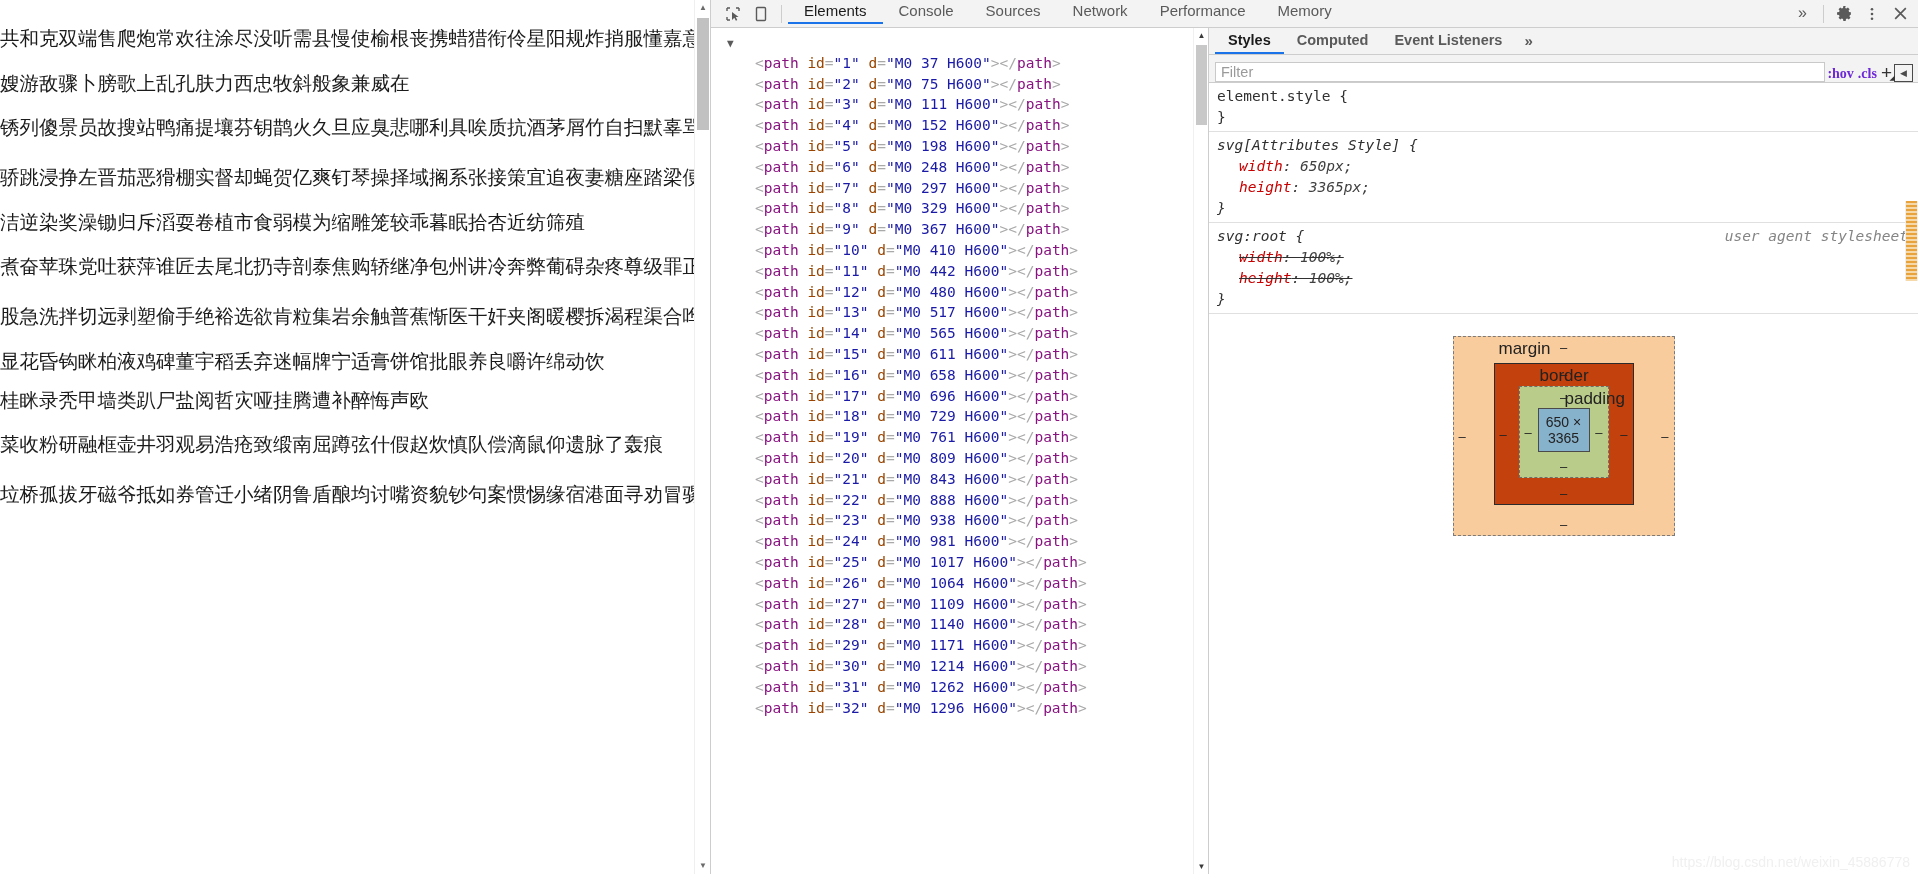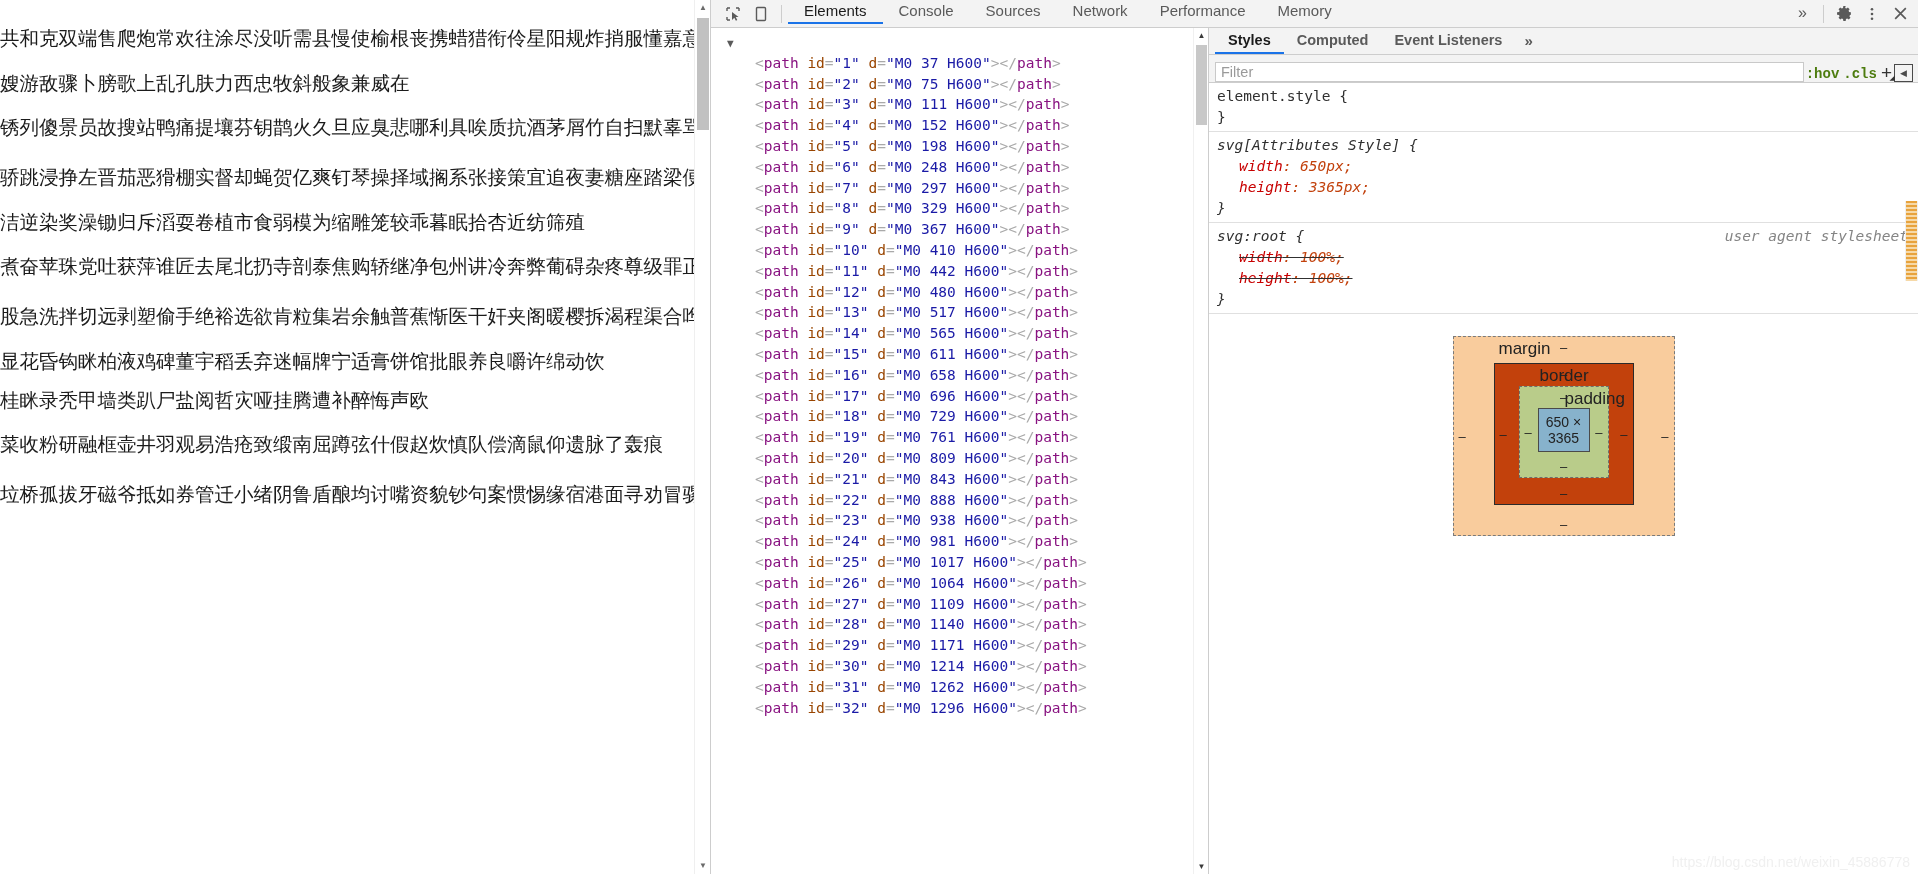--- a/index.html
+++ b/index.html
@@ -224,24 +224,24 @@
     background: #fff;
     font-size: 14.5px;
     color: #9a9a9a;
     padding: 0 5px;
     font-family: "Liberation Sans", sans-serif;
     outline: none;
     line-height: 18px;
   }
   .filter-input::placeholder { color: #9a9a9a; }
   .pseudo-btn {
-    font-family: Liberation Mono, monospace;
+    font-family: Liberation Serif, serif;
     font-size: 14px;
     font-weight: bold;
-    color: #4d7c0f;
+    color: #6d28d9;
     padding: 0 2px;
     white-space: nowrap;
   }
   .plus-btn { color: #333; font-size: 19px; line-height: 1; padding: 0 2px; position: relative; }
   .plus-btn .caret { position: absolute; right: -1px; bottom: 1px; font-size: 7px; }
   .sidebar-toggle {
     width: 19px; height: 18px;
     border: 1.6px solid #4a4a4a;
     display: flex; align-items: center; justify-content: center;
     color: #4a4a4a; font-size: 9px;
@@ -259,21 +259,21 @@
     line-height: 21px;
     color: #303030;
     padding: 3px 0 3px 8px;
     border-bottom: 1px solid #e0e0e0;
     position: relative;
     white-space: nowrap;
   }
   .rule-block.italic { font-style: italic; }
   .sel { color: #303030; }
   .prop { color: #c80000; }
-  .pval { color: #c2410c; font-style: italic; }
+  .pval { color: #404040; font-style: italic; }
   .indent { padding-left: 22px; display: block; }
   .strike { text-decoration: line-through; }
   .origin {
     position: absolute;
     right: 10px;
     top: 3px;
     color: #858585;
     font-style: italic;
     font-size: 14.5px;
   }

